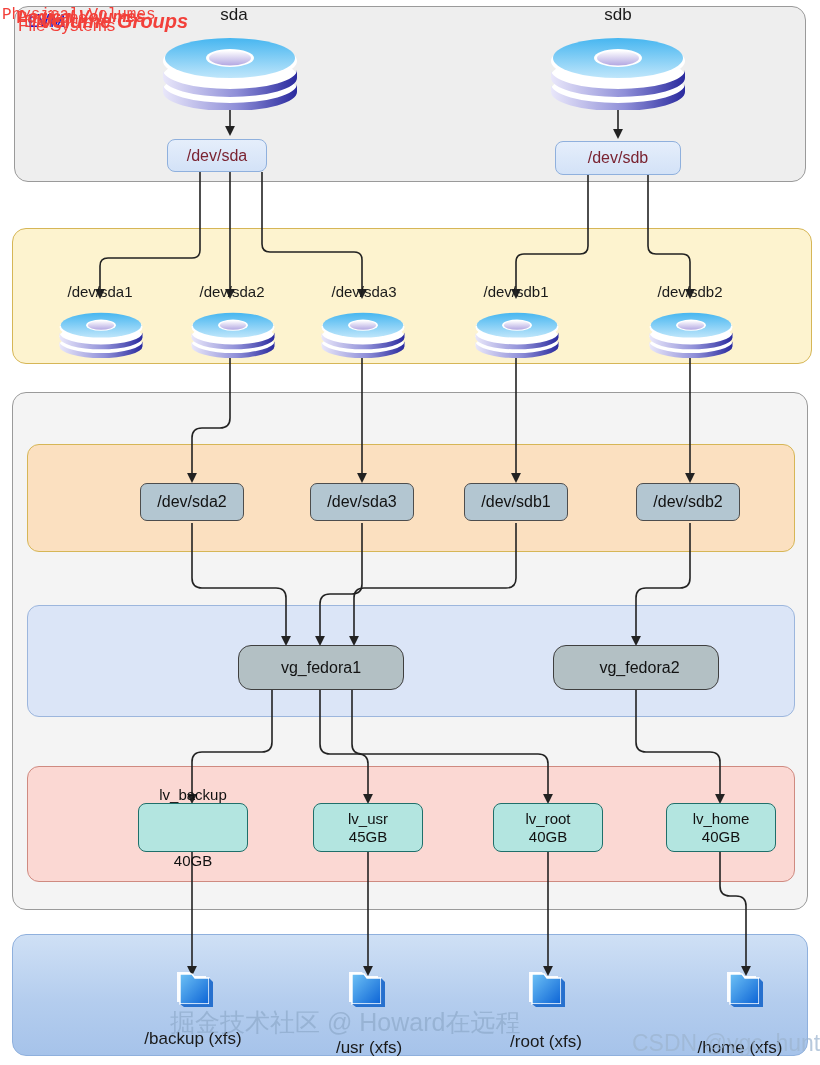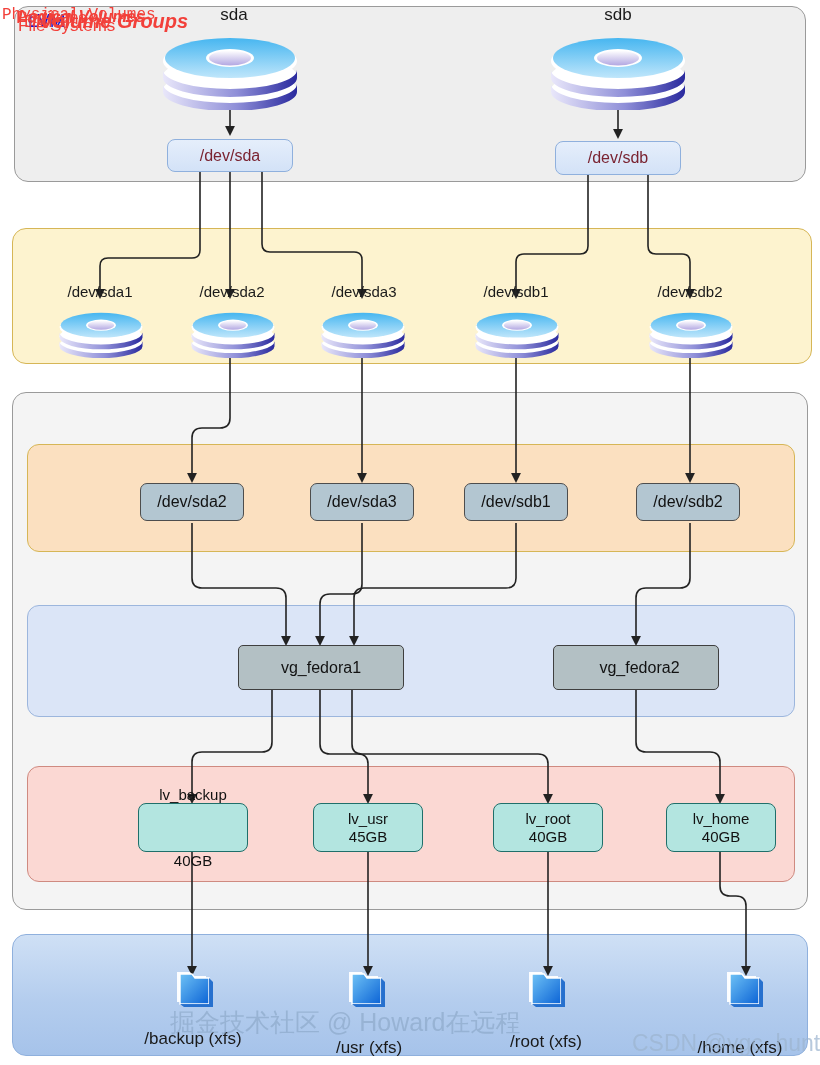--- a/index.html
+++ b/index.html
@@ -74,21 +74,21 @@
     font-size:16px;color:#7a2331;
   }
   .pvbox{
     position:absolute;box-sizing:border-box;
     background:#b3c6d1;border:1px solid #4d4d4d;border-radius:7px;
     display:flex;align-items:center;justify-content:center;
     font-size:16px;color:#121212;
   }
   .vgbox{
     position:absolute;box-sizing:border-box;
-    background:#b3c0c4;border:1px solid #3f3f3f;border-radius:5px;
+    background:#b3c0c4;border:1px solid #3f3f3f;border-radius:13px;
     display:flex;align-items:center;justify-content:center;
     font-size:16px;color:#121212;
   }
   .lvbox{
     position:absolute;box-sizing:border-box;
     background:#b3e5e0;border:1px solid #1f6f6a;border-radius:8px;
     display:flex;flex-direction:column;align-items:center;justify-content:center;
     font-size:15px;color:#111111;line-height:1.18;
   }
 
@@ -215,21 +215,21 @@
       <path d="M4,56 a67,19 0 0 0 134,0 v8 a67,19 0 0 1 -134,0 z" fill="url(#dlay)"></path>
       <ellipse cx="71" cy="48" rx="67" ry="19" fill="#ffffff"></ellipse>
       <path d="M4,42 a67,19 0 0 0 134,0 v8 a67,19 0 0 1 -134,0 z" fill="url(#dlay)"></path>
       <ellipse cx="71" cy="33" rx="67" ry="21" fill="#ffffff"></ellipse>
       <ellipse cx="71" cy="30" rx="65" ry="20" fill="url(#dtop)"></ellipse>
       <ellipse cx="71" cy="30" rx="24" ry="9" fill="#ffffff"></ellipse>
       <ellipse cx="71" cy="30" rx="21" ry="7.4" fill="url(#dhole)"></ellipse>
     </svg>
   </div>
 
-  <div class="devbox" style="left:167px;top:139px;width:126px;height:33px;">/dev/sda</div>
+  <div class="devbox" style="left:167px;top:139px;width:100px;height:33px;">/dev/sda</div>
   <div class="devbox" style="left:555px;top:141px;width:126px;height:34px;">/dev/sdb</div>
 
   <div class="part-label" style="left:100px;top:283px;">/dev/sda1</div>
   <div class="part-label" style="left:232px;top:283px;">/dev/sda2</div>
   <div class="part-label" style="left:364px;top:283px;">/dev/sda3</div>
   <div class="part-label" style="left:516px;top:283px;">/dev/sdb1</div>
   <div class="part-label" style="left:690px;top:283px;">/dev/sdb2</div>
 
   <div class="disk" style="left:57px;top:303px;">
     <svg width="88" height="58" viewBox="0 0 142 82">

